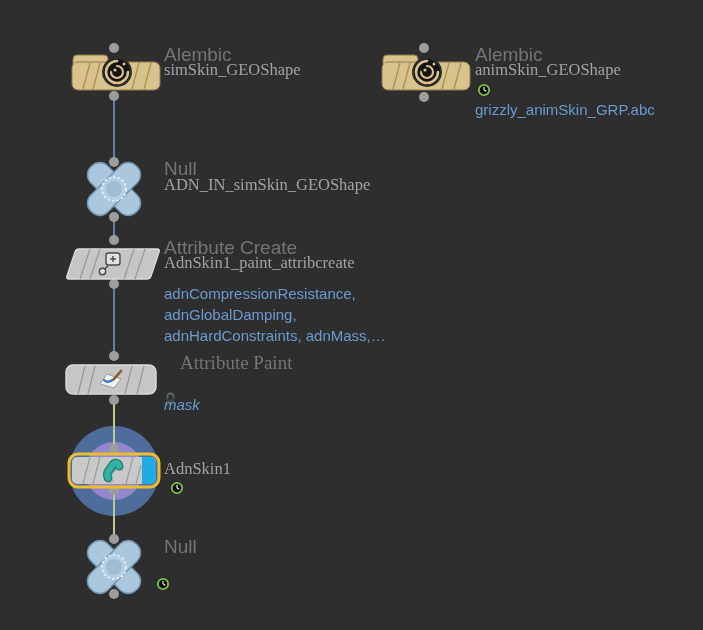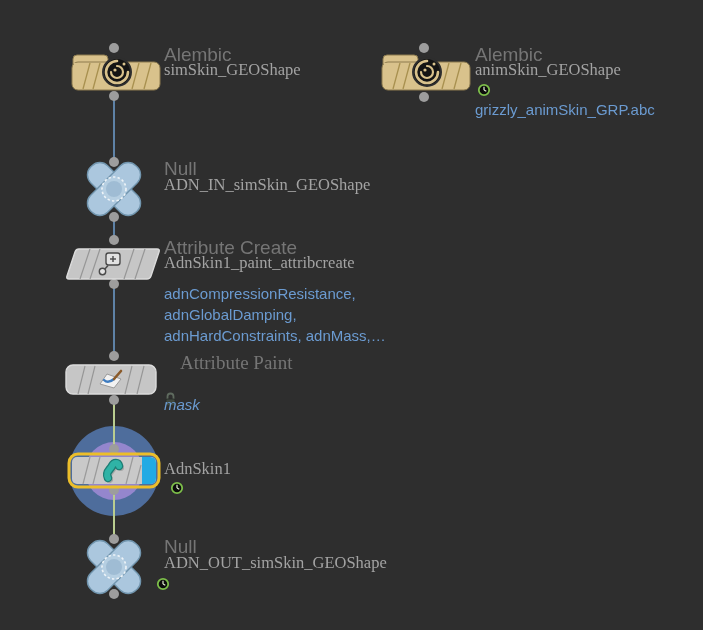--- a/index.html
+++ b/index.html
@@ -180,20 +180,19 @@
         <rect x="2" y="16" width="64" height="24" rx="11" fill="#abc7de" stroke="#7195ae" stroke-width="1.4"></rect>
       </g>
       <g transform="rotate(-45 34 28)">
         <rect x="2" y="16" width="64" height="24" rx="11" fill="#abc7de" stroke="#7195ae" stroke-width="1.4"></rect>
       </g>
       <circle cx="34" cy="28" r="12" fill="#b6cfe2" stroke="#eef4f8" stroke-width="1.6" stroke-dasharray="2.4 2.2"></circle>
       <circle cx="34" cy="28" r="8" fill="#9fbcd4"></circle>
     </g>
   </svg>
   <div class="lbl type-label" style="left:164px;top:536px;">Null</div>
-  <div class="lbl node-name" style="left:164px;top:553px;">ADN_OUT_simSkin_GEOShape</div>
   <svg class="badge" style="left:156px;top:577px;" viewBox="0 0 14 14">
     <circle cx="7" cy="7" r="5.2" fill="#0c0c0c" stroke="#7dbf4a" stroke-width="1.8"></circle>
     <line x1="7" y1="7" x2="7" y2="3.8" stroke="#e4f2d4" stroke-width="1.2"></line>
     <line x1="7" y1="7" x2="9.3" y2="8.2" stroke="#e4f2d4" stroke-width="1.2"></line>
   </svg>
 
 </div>
 
 </body></html>

